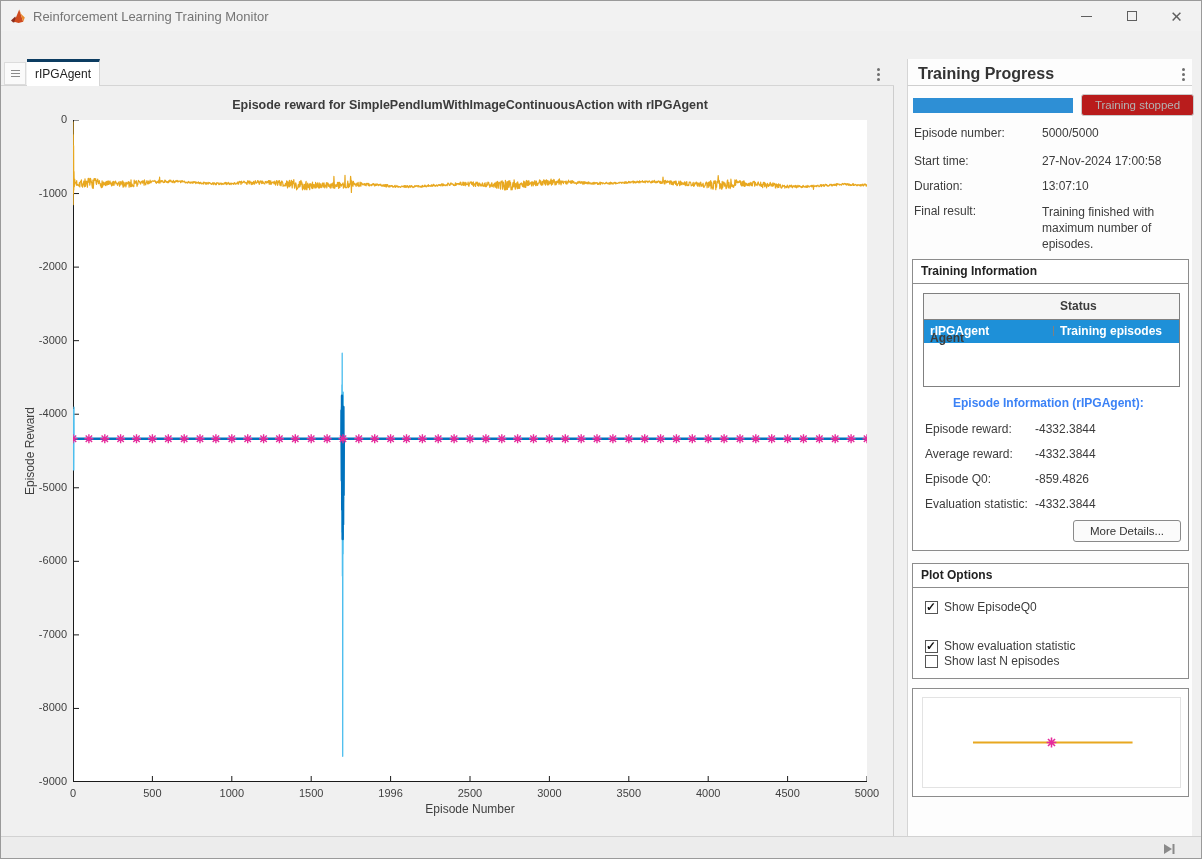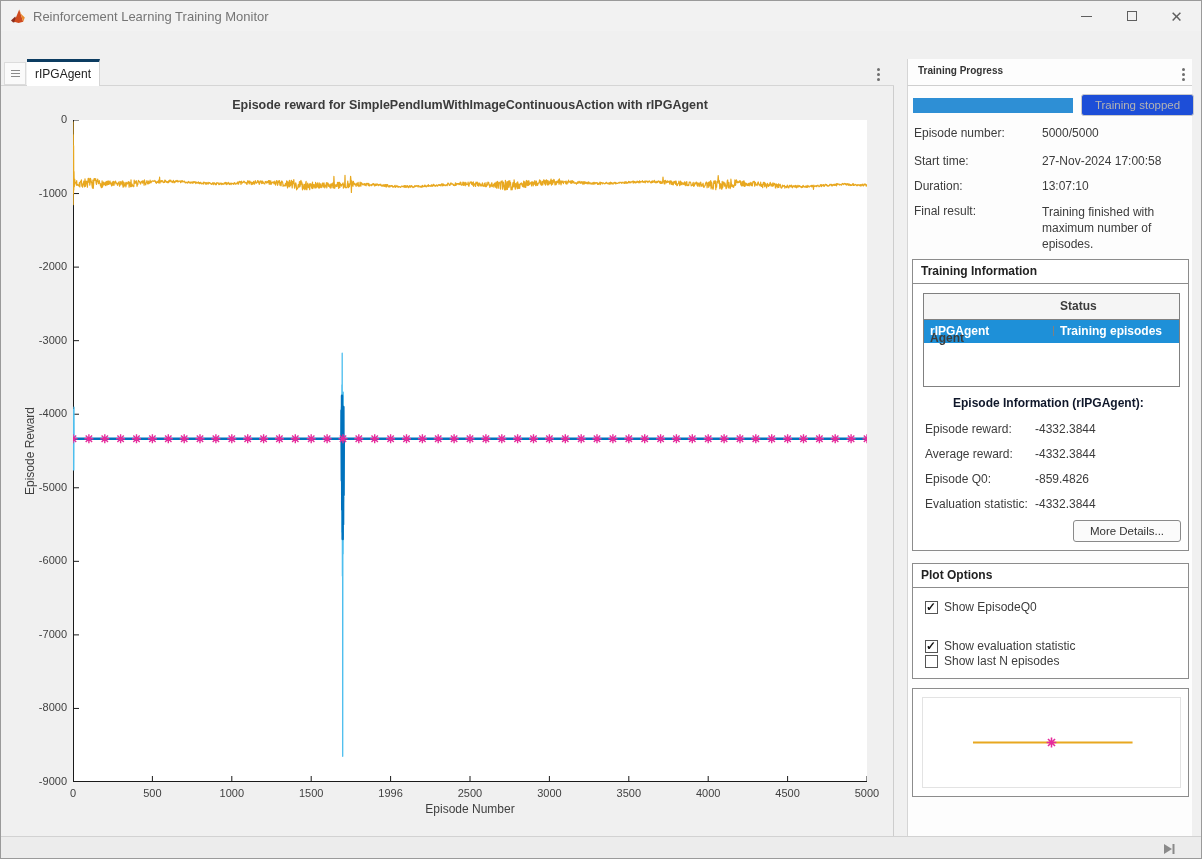--- a/index.html
+++ b/index.html
@@ -25,56 +25,56 @@
   #tab-handle { position:absolute; left:3px; top:3px; width:22px; height:23px; background:#fafafa; border:1px solid #dcdcdc; display:flex; align-items:center; justify-content:center; }
   #tab-handle .bars { width:9px; }
   #tab-handle .bars div { height:1px; background:#8a8a8a; margin:2px 0; }
   #tab-active { position:absolute; left:26px; top:0; width:73px; height:27px; background:#ffffff; border-top:3px solid #0c3c61; border-right:1px solid #d5d5d5; display:flex; align-items:center; justify-content:center; font-size:12px; color:#222; }
   .dots-v { display:inline-block; width:3px; }
   .dots-v span { display:block; width:3px; height:3px; background:#6e6e6e; border-radius:50%; margin:2px 0; }
   #tab-menu { position:absolute; left:874px; top:5px; padding:2px; cursor:pointer; }
 
   
   #sp-headrow { position:absolute; left:906px; top:58px; width:285px; height:27px; background:#fdfdfd; border-bottom:1px solid #cfcfcf; border-left:1px solid #d5d5d5; }
-  #sp-headrow .label { position:absolute; left:10px; top:6px; font-size:10px; font-weight:bold; color:#333; }
+  #sp-headrow .label { position:absolute; left:10px; top:6px; font-size:16px; font-weight:bold; color:#333; }
   #sp-menu { position:absolute; left:272px; top:5px; padding:2px; cursor:pointer; }
   #right-strip { position:absolute; left:1191px; top:58px; width:11px; height:777px; background:#f0f0f0; }
 
   
   #chart-area { position:absolute; left:0px; top:85px; width:893px; height:750px; background:#f0f0f0; border-right:1px solid #cdcdcd; }
   #plot-title { position:absolute; left:72px; top:97px; width:794px; text-align:center; font-size:12.5px; font-weight:bold; color:#3b3b3b; }
   #plot-svg { position:absolute; left:72px; top:119px; width:794px; height:662px; background:#ffffff; }
   .ticklabel { position:absolute; font-size:11px; color:#3f3f3f; }
   .ytick { width:52px; text-align:right; }
   .xtick { width:60px; text-align:center; }
   #ylabel { position:absolute; left:-26px; top:443px; width:110px; text-align:center; font-size:12px; color:#3f3f3f; transform:rotate(-90deg); }
   #xlabel { position:absolute; left:72px; top:801px; width:794px; text-align:center; font-size:12px; color:#3f3f3f; }
 
   
   #side-panel { position:absolute; left:906px; top:85px; width:285px; height:750px; background:#fdfdfd; border-left:1px solid #d5d5d5; font-size:12px; color:#3c3c3c; }
   #progressbar-track { position:absolute; left:5px; top:12px; width:160px; height:15px; background:#e8e8e8; }
   #progressbar-fill { height:100%; background:#2e8fd5; }
-  #stop-btn { position:absolute; left:173px; top:8px; width:113px; height:22px; background:#1d4ed8; border:1px solid #cbcbcb; border-radius:3px; color:#b3b3b3; font-size:11.5px; text-align:center; line-height:20px; }
+  #stop-btn { position:absolute; left:173px; top:8px; width:113px; height:22px; background:#b91c1c; border:1px solid #cbcbcb; border-radius:3px; color:#b3b3b3; font-size:11.5px; text-align:center; line-height:20px; }
   .kv-label { position:absolute; left:6px; }
   .kv-value { position:absolute; left:134px; }
   .groupbox { position:absolute; left:4px; width:277px; background:#fff; border:1px solid #8c8c8c; }
   .groupbox .gb-header { padding:4px 8px 5px 8px; font-weight:bold; color:#222; border-bottom:1px solid #8c8c8c; }
   #ti-box { top:173px; height:292px; }
   #po-box { top:477px; height:116px; }
   #mini-box { top:602px; height:109px; }
 
   
   #agent-table { position:absolute; left:10px; top:33px; width:257px; height:94px; border:1px solid #808080; background:#fff; }
   #agent-table .thead { display:flex; height:26px; background:#f5f5f5; border-bottom:1px solid #808080; font-weight:bold; }
   #agent-table .thead .c1 { width:130px; padding:5px 6px; border-right:1px solid #808080;margin-top:32px; }
   #agent-table .thead .c2 { flex:1; padding:5px 6px; }
   #agent-table .row-selected { display:flex; height:23px; background:#1e90d8; color:#fff; font-weight:bold; }
   #agent-table .row-selected .c1 { width:130px; padding:4px 6px; }
   #agent-table .row-selected .c2 { flex:1; padding:4px 6px; }
-  #ep-info-title { position:absolute; left:12px; top:136px; font-weight:bold; color:#0f172a;padding-left:28px; }
+  #ep-info-title { position:absolute; left:12px; top:136px; font-weight:bold; color:#3b82f6;padding-left:28px; }
   .ei-label { position:absolute; left:12px; }
   .ei-value { position:absolute; left:122px; }
   #more-details-btn { position:absolute; left:160px; top:260px; width:108px; height:22px; background:#fbfbfb; border:1px solid #8a8a8a; border-radius:3px; font-size:11.5px; text-align:center; line-height:20px; color:#333; }
 
   
   .cbrow { position:absolute; left:12px; display:flex; align-items:center; }
   .cbox { width:13px; height:13px; border:1px solid #555; background:#fff; margin-right:6px; position:relative; flex:none; }
   .cbox.checked::after { content:"✓"; position:absolute; left:0px; top:-2px; font-size:12px; font-weight:bold; color:#111; }
   .cbrow .cblabel { color:#3c3c3c; }
   #lastn-input { position:absolute; left:156px; top:166px; width:114px; height:20px; border:1px solid #c4c4c4; background:#fdfdfd; color:#b8b8b8; font-size:11.5px; text-align:right; padding-right:6px; font-family:"Liberation Sans", sans-serif; }

